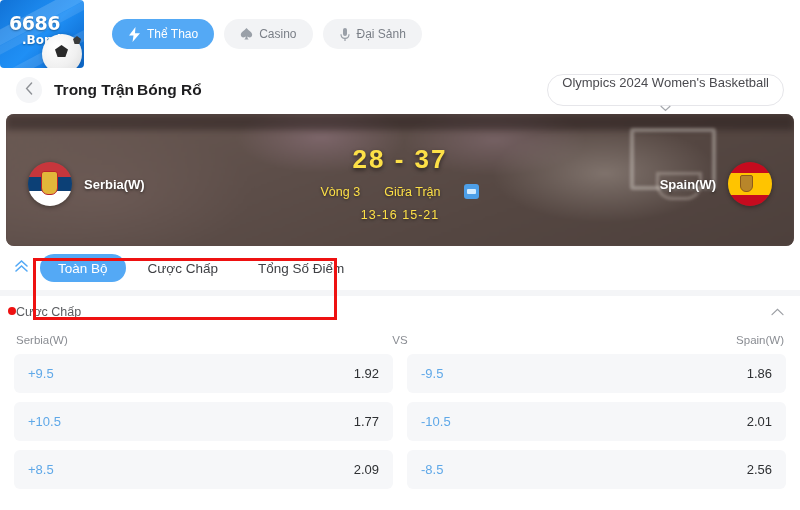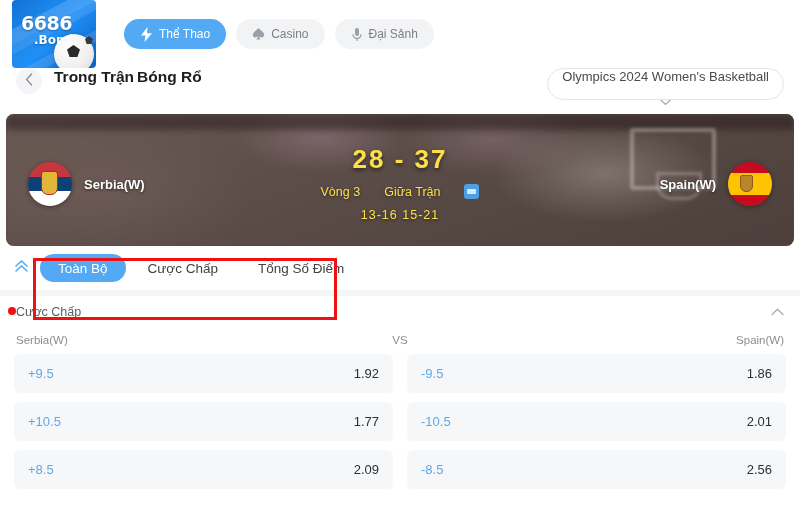--- a/index.html
+++ b/index.html
@@ -16,21 +16,21 @@
     color: #333;
     position: relative;
   }
 
   
   .topbar {
     height: 68px;
     background: #ffffff;
     display: flex;
     align-items: center;
-    padding-left: 12px;
+    padding-left: 0;
     position: relative;
     z-index: 5;
   }
 
   .logo {
     width: 84px;
     height: 68px;
     border-radius: 4px;
     background:
       linear-gradient(135deg, #1172d6 0%, #1a85ea 28%, #1f8ff5 52%, #1478dd 75%, #0e66c4 100%);
@@ -118,21 +118,21 @@
   .pill.active {
     background: #54a9f5;
     color: #ffffff;
   }
   .pill .ico { display: flex; align-items: center; }
 
   
   .crumbrow {
     height: 44px;
     display: flex;
-    align-items: flex-start;
+    align-items: center;
     padding: 0 16px;
     background: #ffffff;
     position: relative;
     z-index: 4;
   }
   .backbtn {
     width: 26px; height: 26px;
     border-radius: 50%;
     background: #f4f5f7;
     display: flex; align-items: center; justify-content: center;

